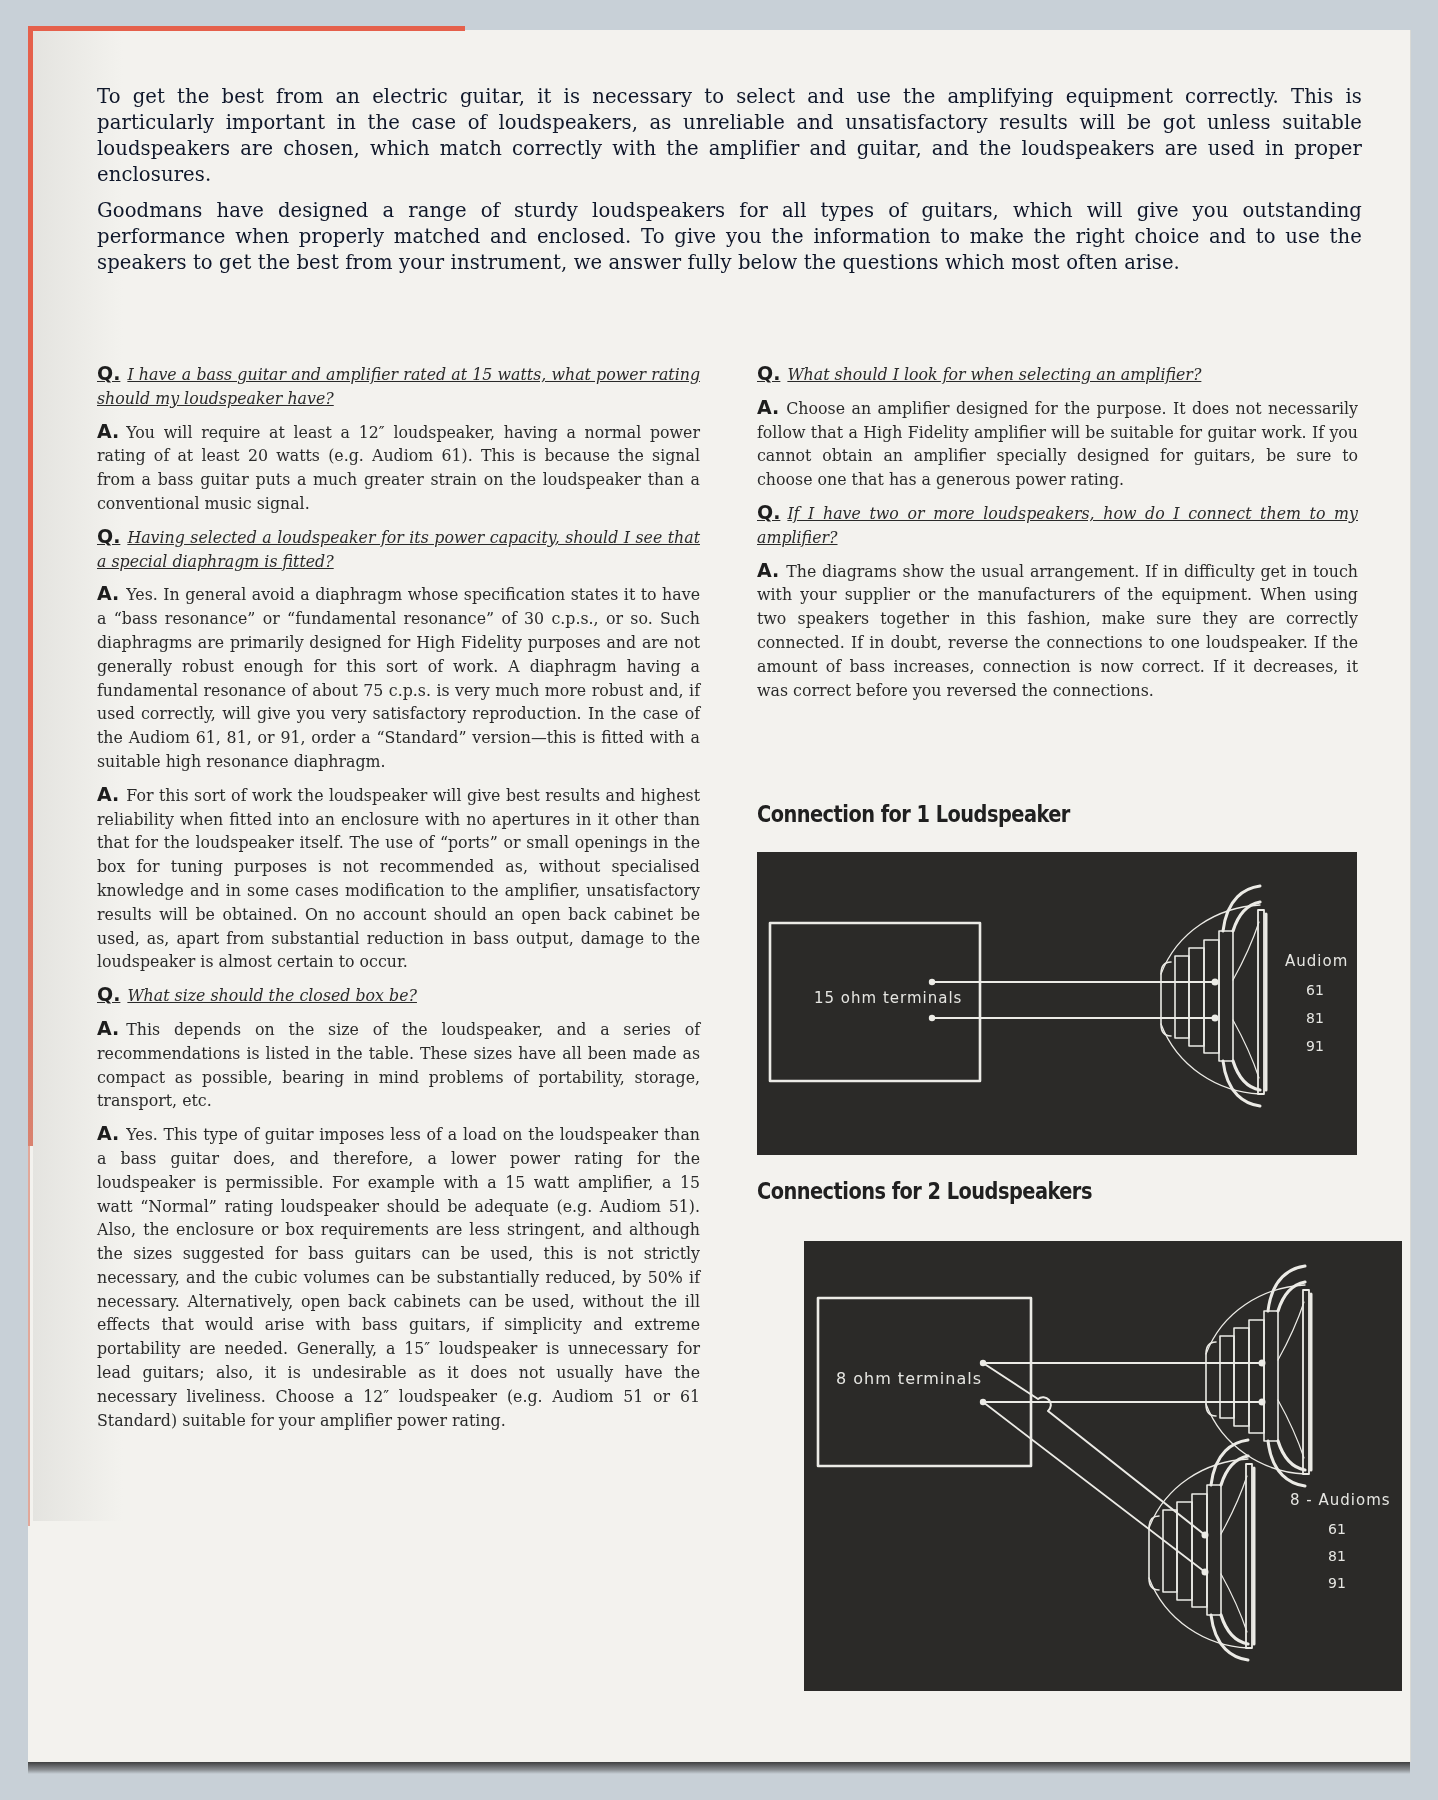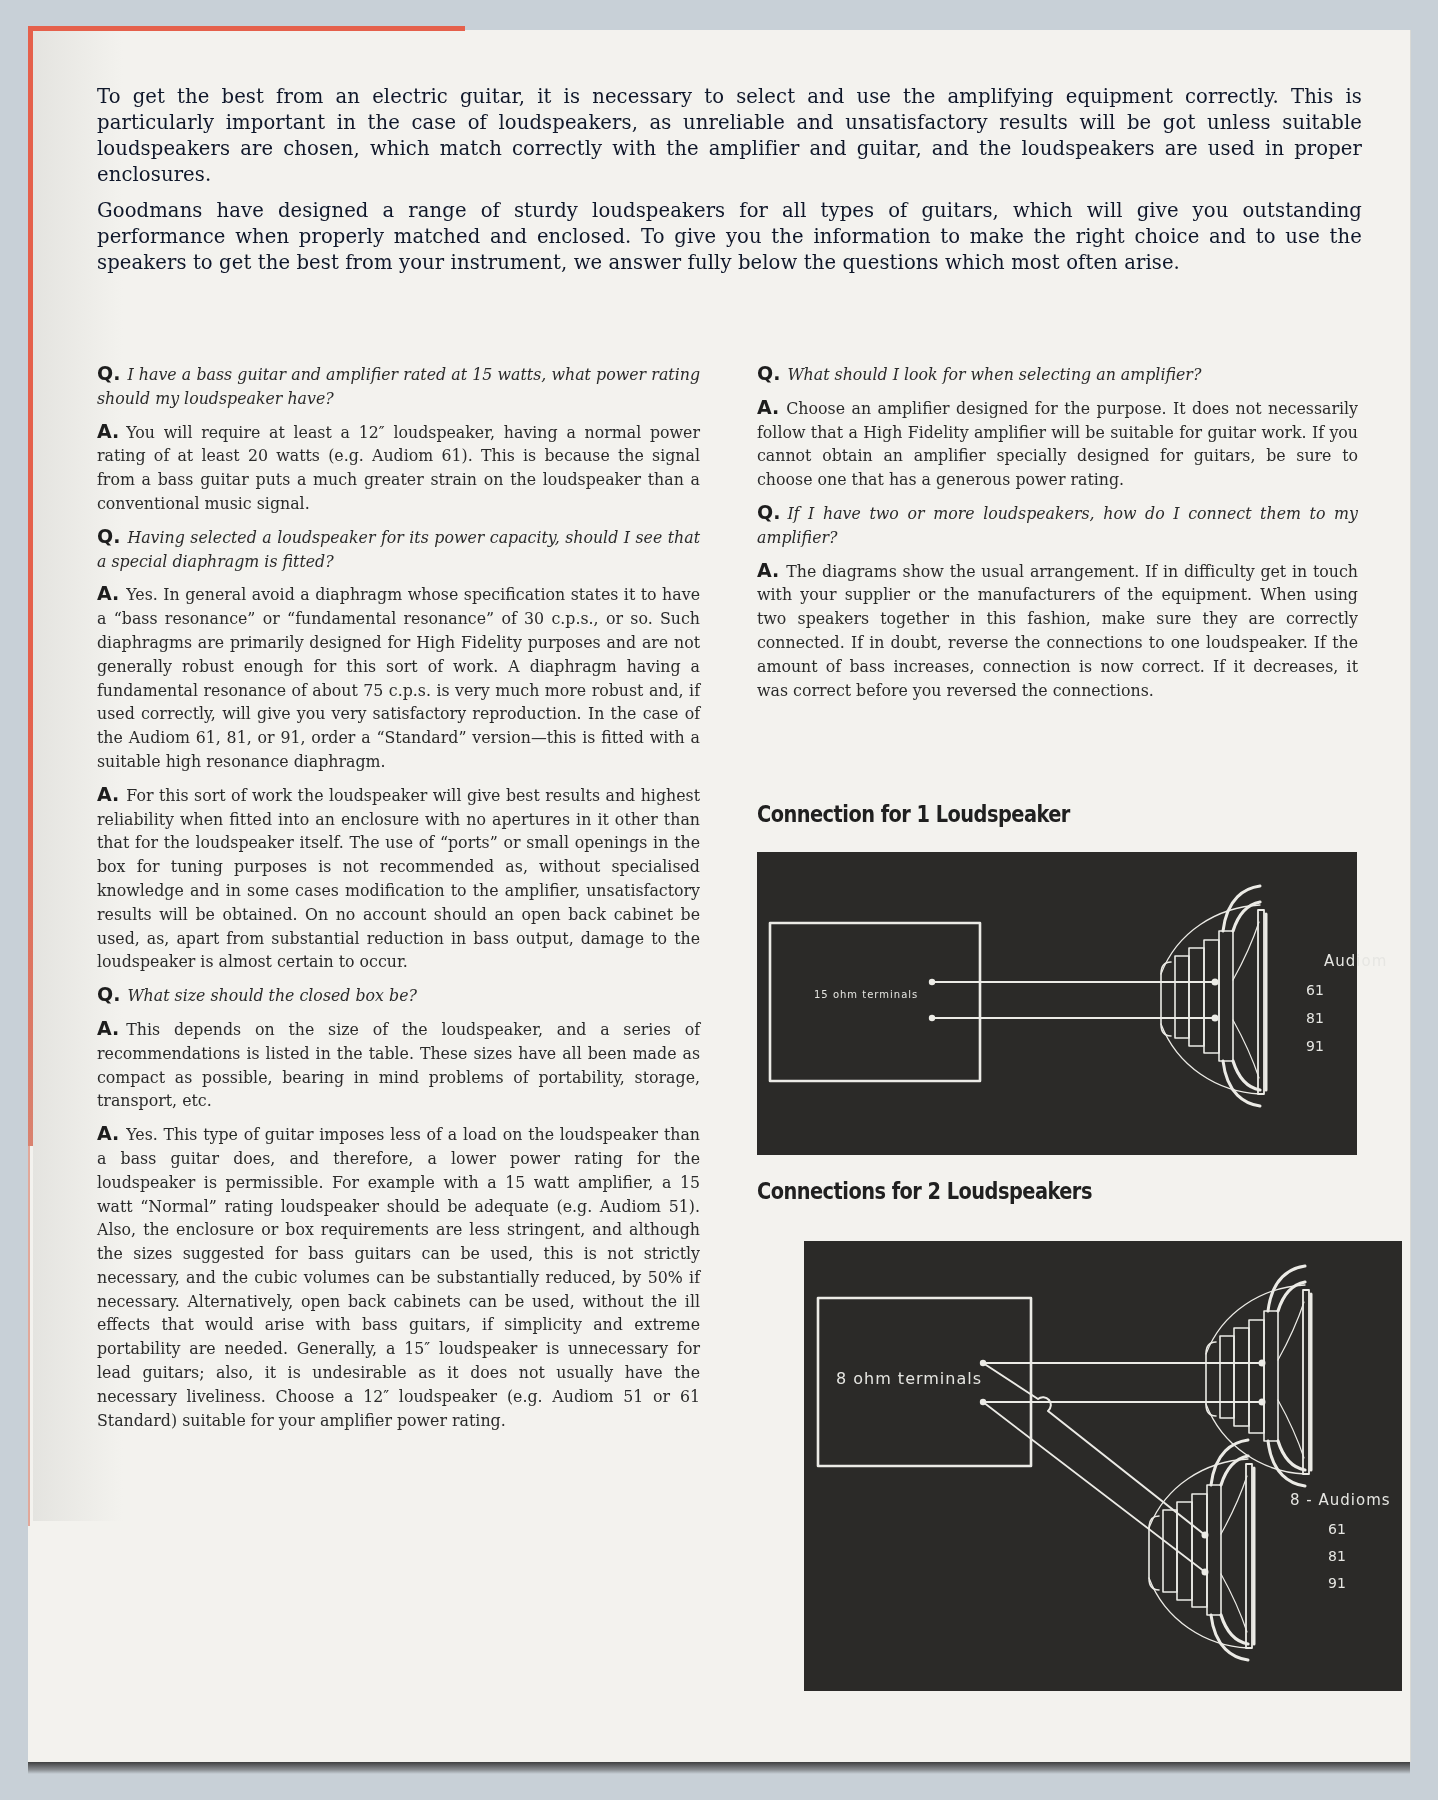--- a/index.html
+++ b/index.html
@@ -27,39 +27,39 @@
     font-family:"DejaVu Serif", serif; font-size:19.6px; line-height:26px;
     color:#0f172a; text-align:justify; letter-spacing:0.1px;
   }
   .intro p { margin:0 0 10px 0; text-align-last:left; }
 
   .col { position:absolute; width:603px; color:#2a2a2a; }
   .col-left { left:97px; top:362px; }
   .col-right { left:757px; top:362px; width:601px; }
 
   .qa { margin:0; font-size:15.8px; line-height:23.8px; text-align:justify; }
-  .qa-q { font-style:italic; margin-bottom:9px; }
+  .qa-q { font-style:italic; margin-bottom:9px;text-decoration:underline; }
   .qa-a { margin-bottom:9px; }
   .mark {
     font-family:"DejaVu Sans", sans-serif; font-weight:bold; font-style:normal;
     font-size:19px; color:#1d1d1d; margin-right:7px;
   }
 
   .diagram-heading {
     position:absolute; left:757px; font-family:"DejaVu Sans", sans-serif;
     font-weight:bold; font-size:22.5px; color:#202020; letter-spacing:-0.6px;
     transform:scaleX(0.86); transform-origin:left center; white-space:nowrap;
   }
   .diagram {
     position:absolute; background:#2b2a28;
   }
   .diagram svg { position:absolute; left:0; top:0; }
   .dlabel {
     position:absolute; color:#e6e6e2; font-family:"DejaVu Sans", sans-serif;
-    font-size:10px; letter-spacing:1px; white-space:nowrap;
+    font-size:15px; letter-spacing:1px; white-space:nowrap;
   }
   .dnum {
     position:absolute; color:#e6e6e2; font-family:"DejaVu Sans", sans-serif;
     font-size:14px; white-space:nowrap;
   }
 </style>
 </head>
 <body>
 
 <div class="shadow-bottom"></div>
@@ -132,21 +132,21 @@
       </g>
     </g>
     <g fill="#ecebe6">
       <circle cx="175" cy="130" r="3.2"></circle>
       <circle cx="175" cy="166" r="3.2"></circle>
       <circle cx="458" cy="130" r="3.5"></circle>
       <circle cx="458" cy="166" r="3.5"></circle>
     </g>
   </svg>
   <div class="dlabel" style="left:57px; top:137px;">15 ohm terminals</div>
-  <div class="dlabel" style="left:528px; top:100px; font-size:15px;margin-left:39px;">Audiom</div>
+  <div class="dlabel" style="left:528px; top:100px; font-size:15px;">Audiom</div>
   <div class="dnum" style="left:549px; top:130px;">61</div>
   <div class="dnum" style="left:549px; top:158px;">81</div>
   <div class="dnum" style="left:549px; top:186px;">91</div>
 </div>
 
 <div class="diagram-heading" style="top:1178px;">Connections for 2 Loudspeakers</div>
 
 <div class="diagram" style="left:756px; top:1241px; width:598px; height:450px;margin-left:48px;">
   <svg width="598" height="450" viewBox="0 0 598 450">
     <g fill="none" stroke="#ecebe6" stroke-linecap="round" stroke-linejoin="round">

